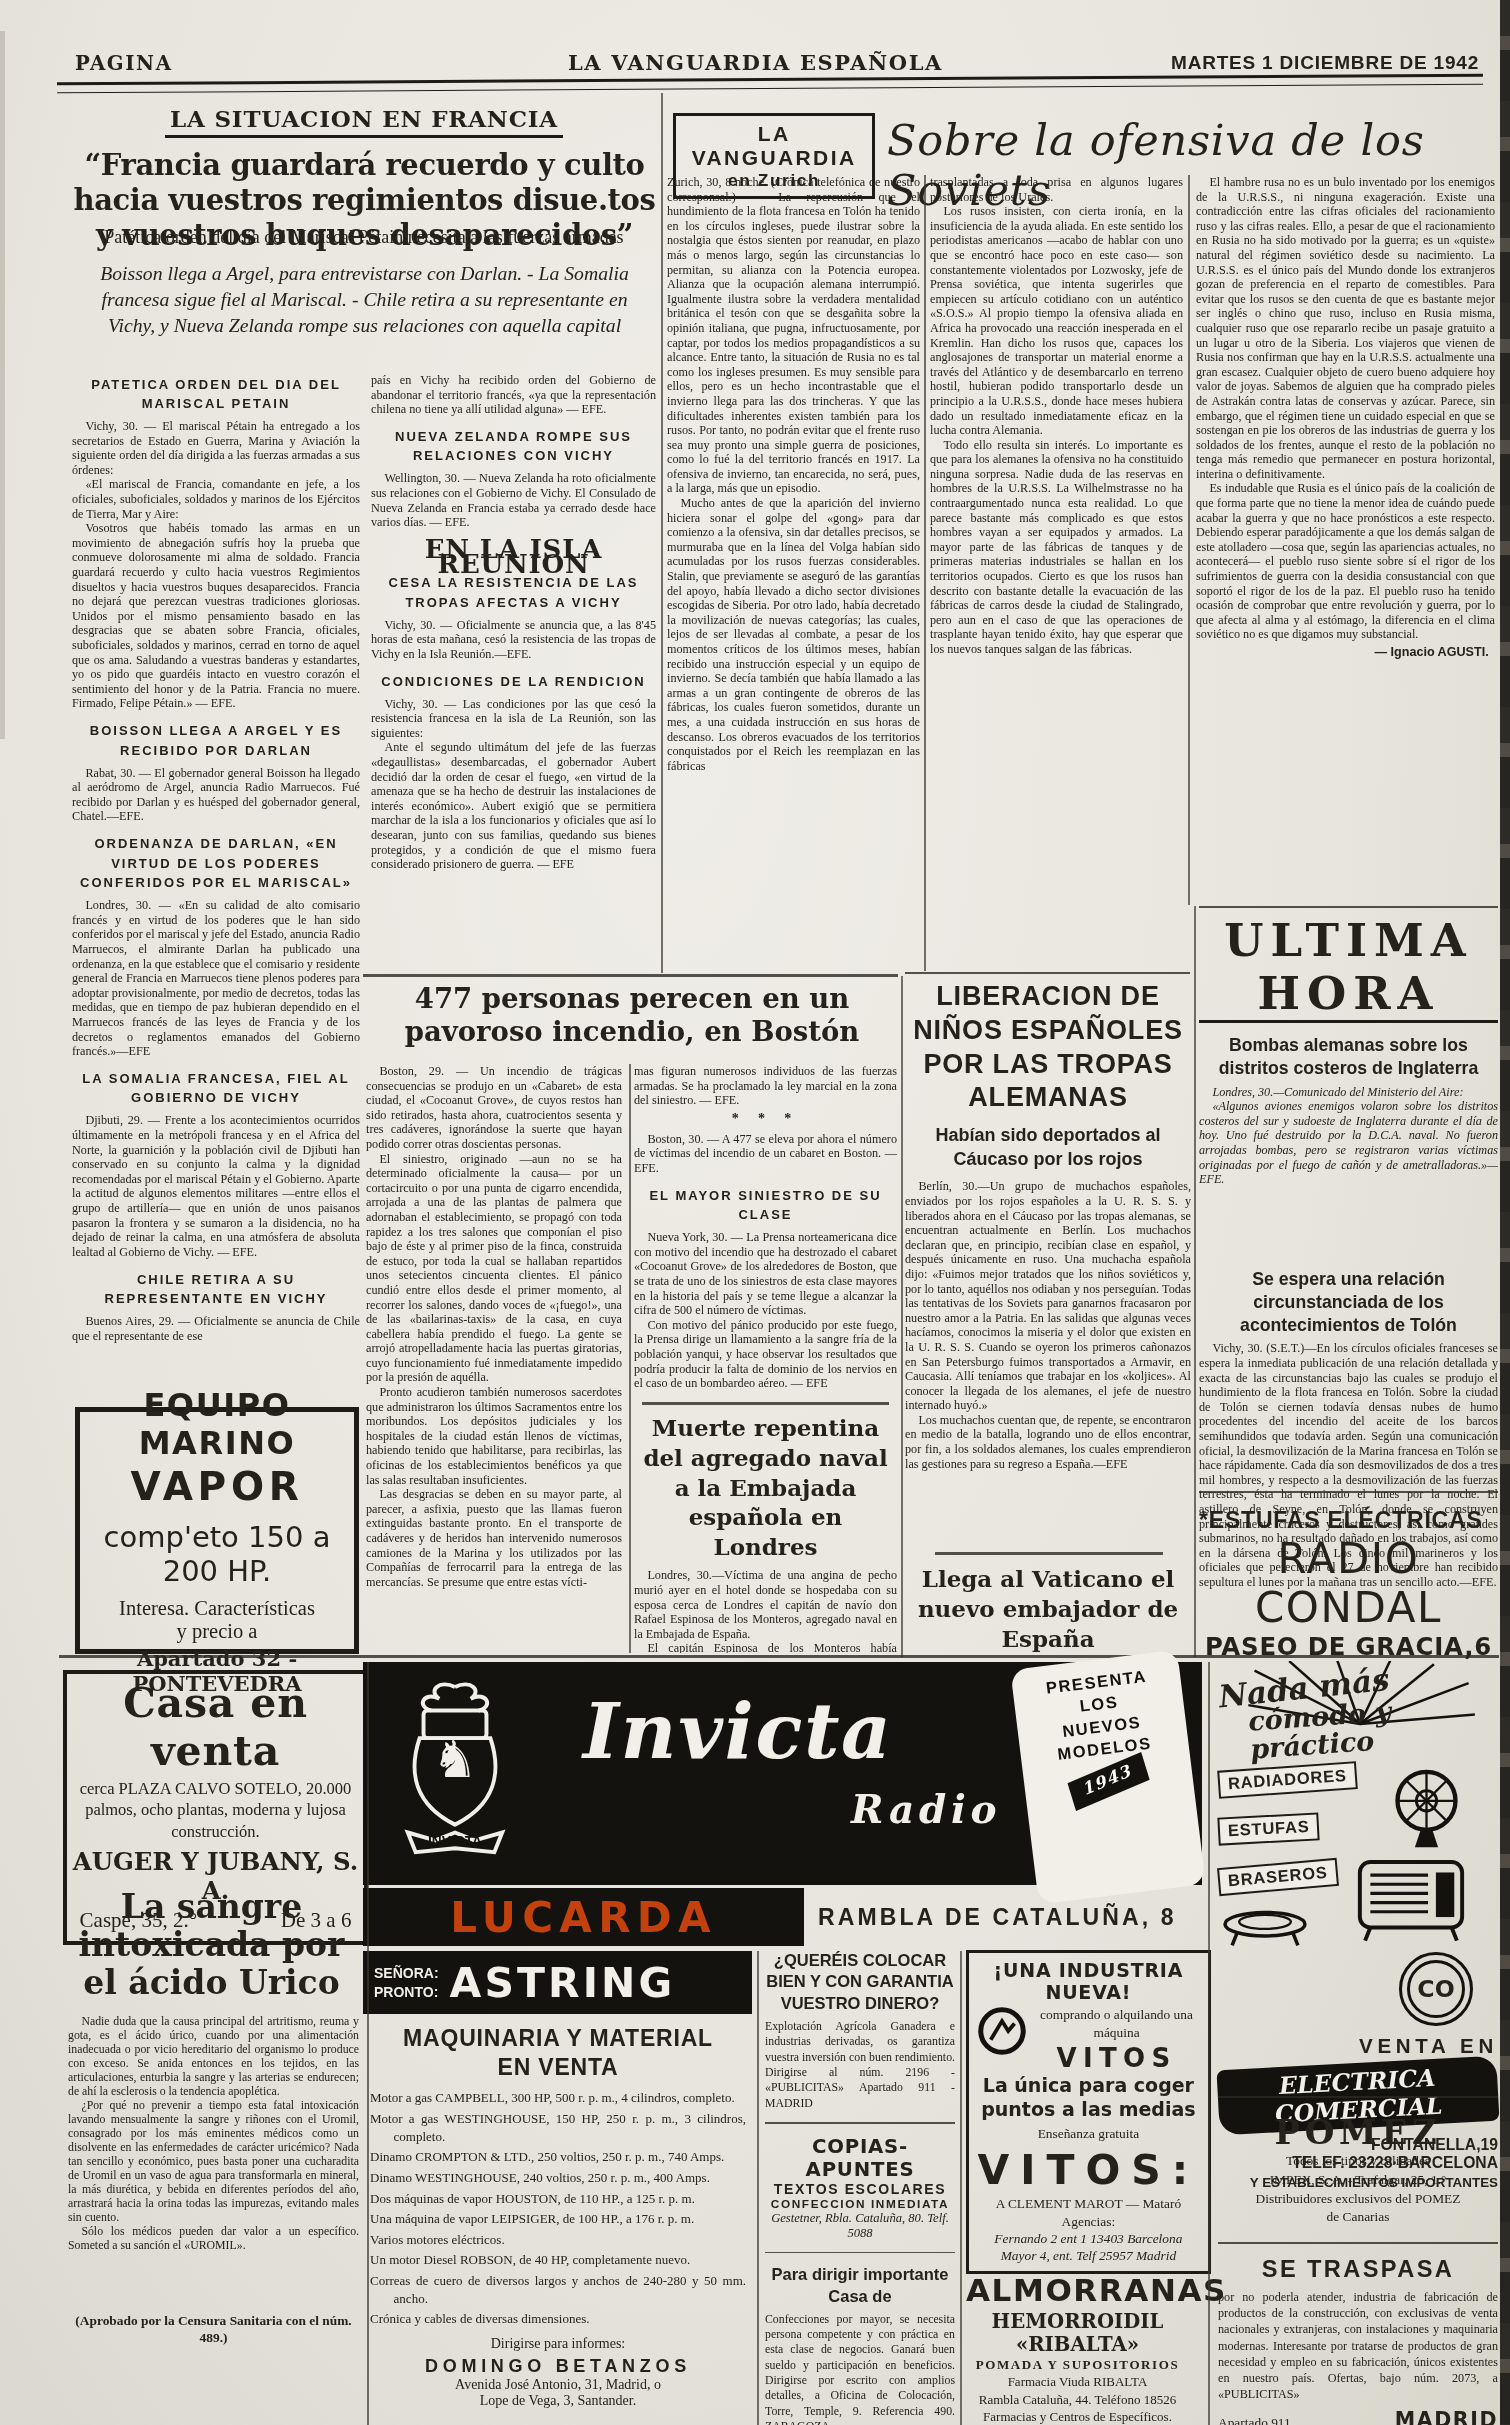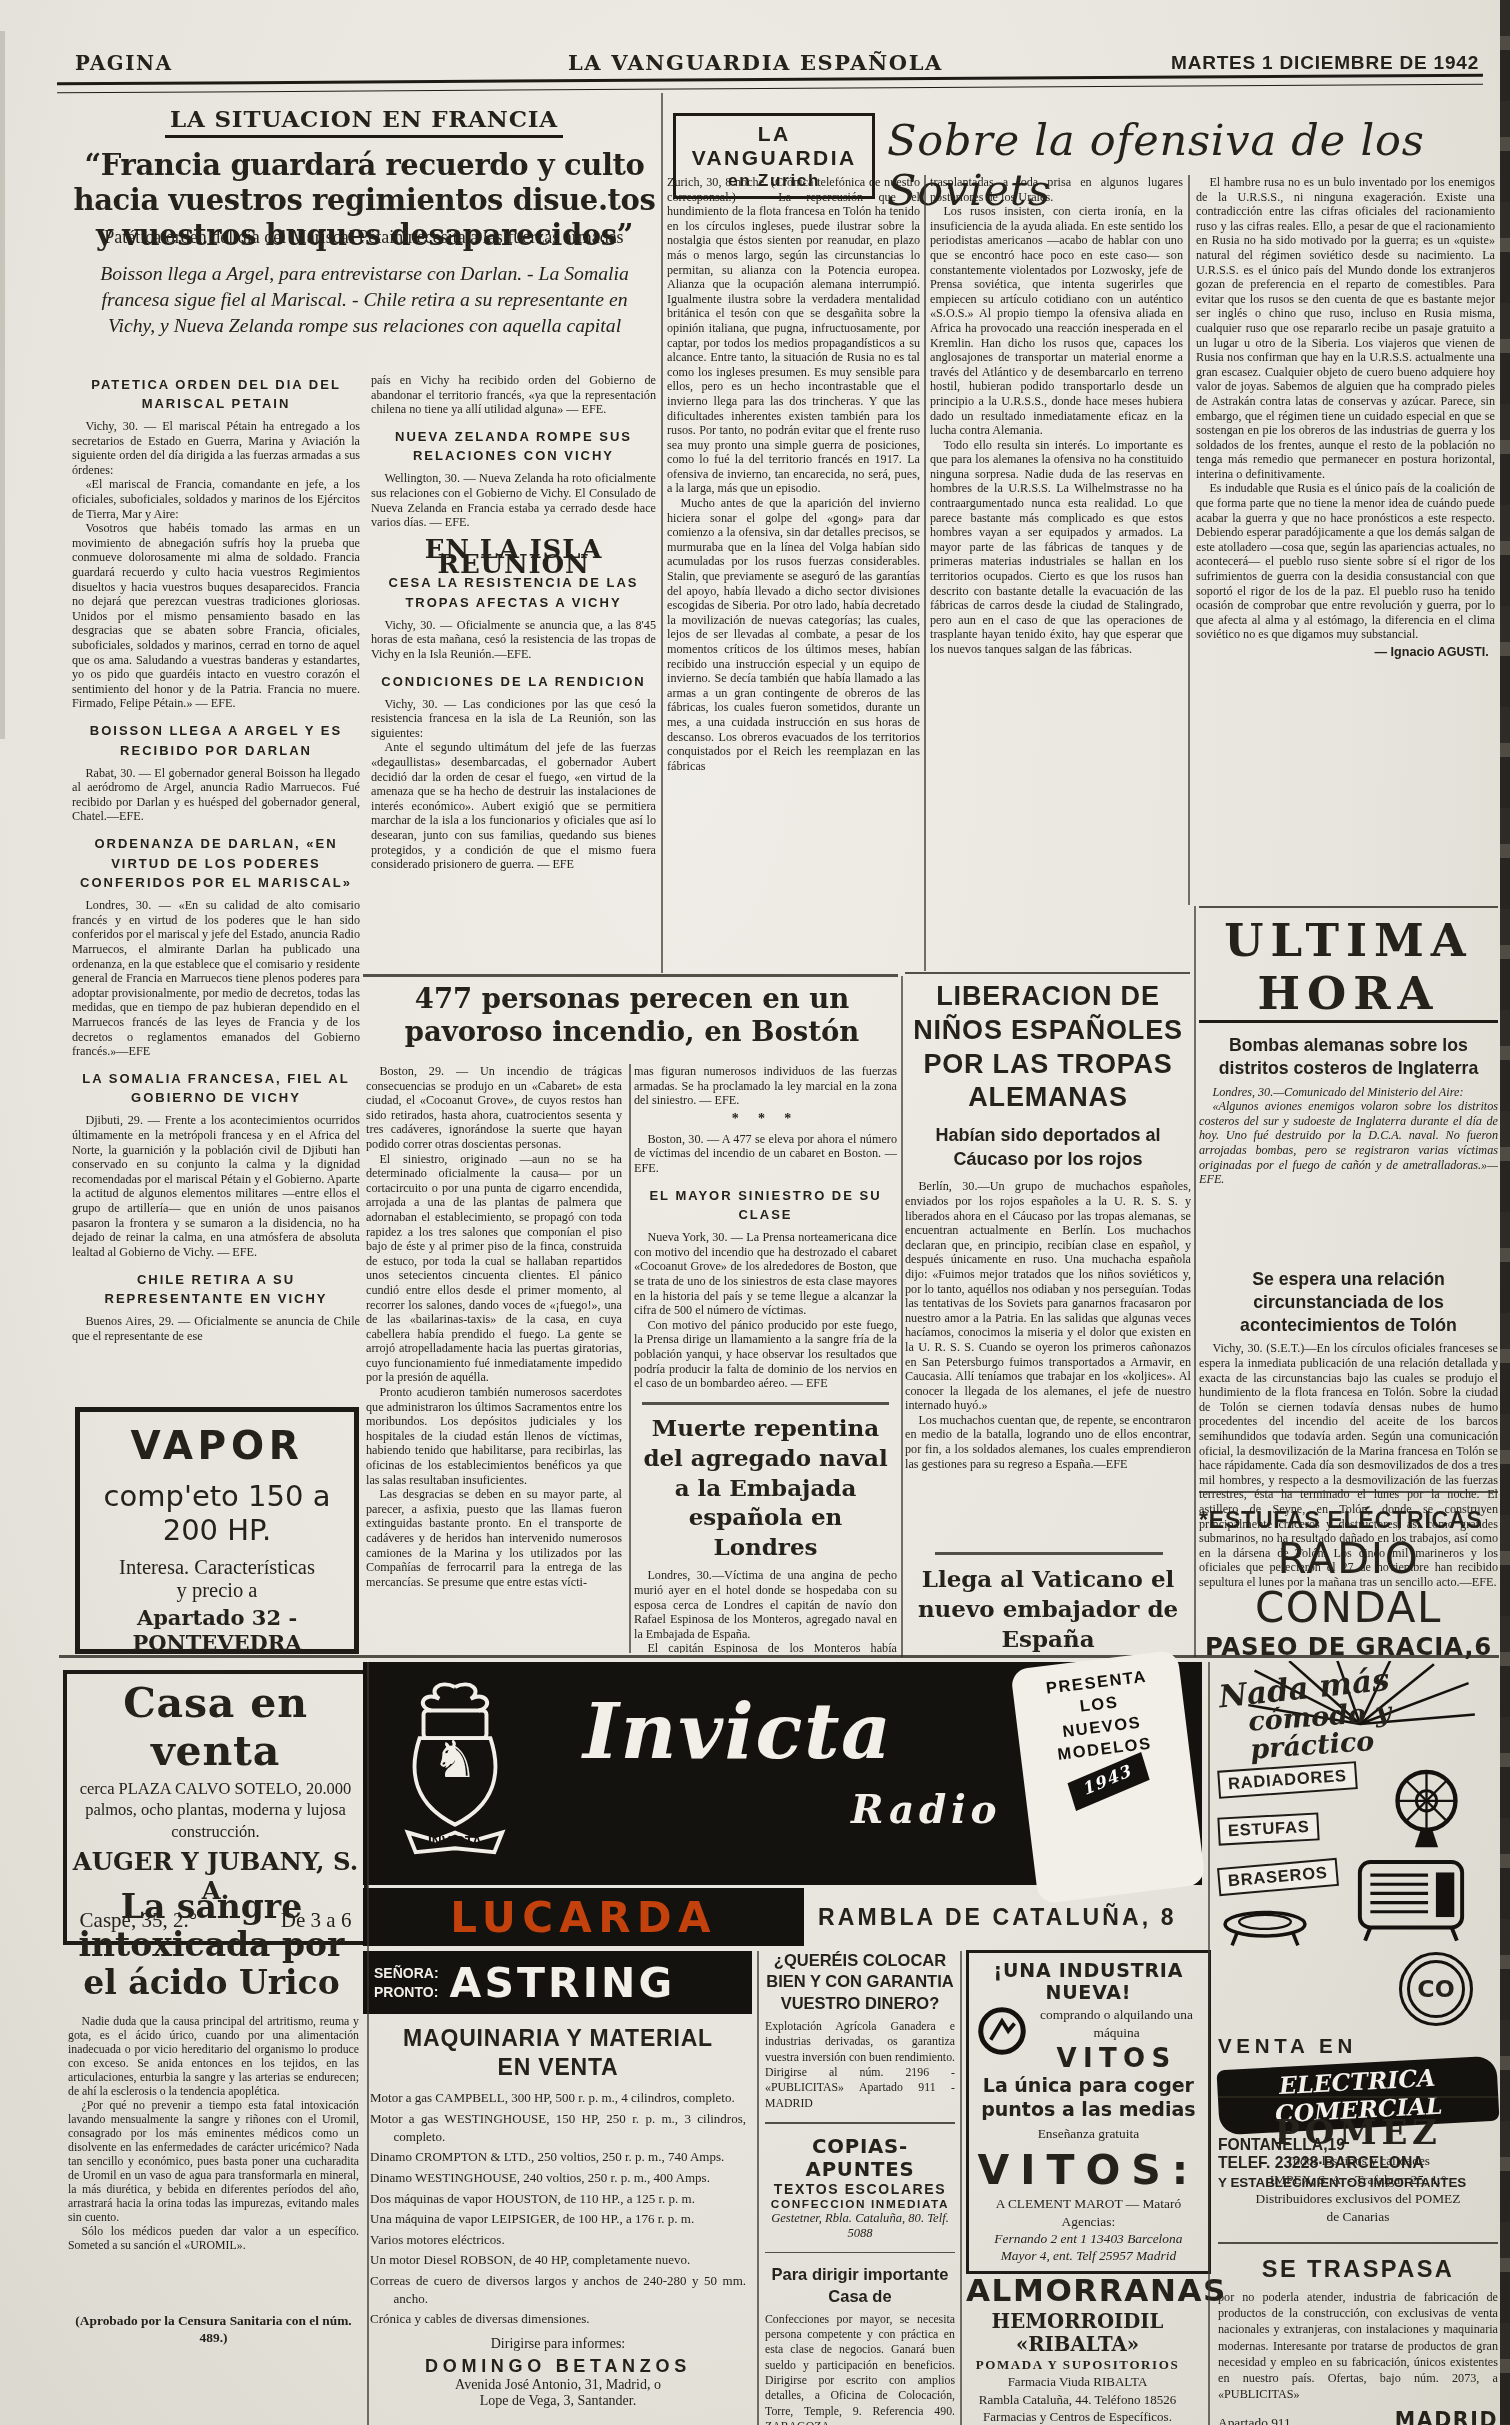--- a/index.html
+++ b/index.html
@@ -94,21 +94,21 @@
   .vit-big{font-family:"DejaVu Sans",sans-serif;font-weight:bold;font-size:19px;line-height:1.25;}
   .vit-huge{font-family:"DejaVu Sans",sans-serif;font-weight:bold;font-size:41px;letter-spacing:11px;margin:3.1px 0 1.6px;}
   .alm-t{font-family:"DejaVu Sans",sans-serif;font-weight:bold;font-size:31px;letter-spacing:1.6px;text-align:center;}
   .alm-s{font-family:"DejaVu Serif",serif;font-weight:bold;font-size:19.7px;text-align:center;margin-top:1.6px;}
   .alm-l{font-size:13px;text-align:center;line-height:1.35;}
   .ec-script{font-family:"DejaVu Serif",serif;font-style:italic;font-weight:bold;line-height:1.05;}
   .ec-label{border:2.4px solid #1d1b16;font-family:"Liberation Sans",sans-serif;font-weight:bold;font-size:16.5px;
             letter-spacing:0.8px;padding:2.4px 7.9px;display:inline-block;background:#efede6;}
   .ec-ribbon{background:#14120e;color:#f1efe8;font-family:"DejaVu Serif",serif;font-style:italic;font-weight:bold;
              font-size:23.6px;text-align:center;padding:4.7px 0;border-radius:7.9px 20.5px 7.9px 20.5px;transform:rotate(-3deg);}
-  .ec-addr{font-family:"Liberation Sans",sans-serif;font-weight:bold;text-align:left;}
+  .ec-addr{font-family:"Liberation Sans",sans-serif;font-weight:bold;text-align:right;}
   .pom-t{font-family:"DejaVu Serif",serif;font-weight:bold;font-size:34px;letter-spacing:4.7px;text-align:center;}
   .pom-l{font-size:13.4px;text-align:center;line-height:1.4;}
   .tra-t{font-family:"Liberation Sans",sans-serif;font-weight:bold;font-size:23.6px;letter-spacing:2.4px;text-align:center;}
   .tra-b{font-size:12.2px;line-height:1.32;text-align:justify;margin-top:6.3px;}
   .tra-f{display:flex;justify-content:space-between;align-items:baseline;margin-top:6.3px;}
   .tra-f .a{font-size:13.4px;}
   .tra-f .m{font-family:"DejaVu Sans",sans-serif;font-weight:bold;font-size:20.5px;letter-spacing:1.6px;}
   .rc1{font-family:"Liberation Sans",sans-serif;font-weight:bold;font-size:23px;text-align:left;letter-spacing:0.8px;}
   .rc2{font-family:"DejaVu Sans",sans-serif;font-weight:normal;font-size:42px;text-align:center;letter-spacing:1.6px;}
   .rc3{font-family:"DejaVu Sans",sans-serif;font-weight:bold;font-size:24.4px;text-align:center;letter-spacing:0.8px;}
@@ -268,20 +268,21 @@
 
 <div class="abs hrule" style="left:1199px;top:1491px;width:299px;"></div>
 <div class="abs" style="left:1199px;top:1507px;width:299px;">
   <div class="rc1">*ESTUFAS ELÉCTRICAS</div>
   <div class="rc2">RADIO CONDAL</div>
   <div class="rc3">PASEO DE GRACIA,6</div>
 </div>
 
 <div class="abs eq-box" style="left:75px;top:1407px;width:274px;height:228px;">
   <div class="eq1"></div>
+  <div class="eq1" style="margin-top:-35px;">EQUIPO MARINO</div>
   <div class="eq2">VAPOR</div>
   <div class="eq3">comp'eto 150 a 200 HP.</div>
   <div class="eq4">Interesa. Características</div>
   <div class="eq5">y precio a</div>
   <div class="eq6">Apartado 32 - PONTEVEDRA</div>
 </div>
 
 <div class="abs casa-box" style="left:63px;top:1670px;width:297px;">
   <div class="casa-t">Casa en venta</div>
   <div class="casa-b">cerca PLAZA CALVO SOTELO, 20.000 palmos, ocho plantas, moderna y lujosa construcción.</div>

